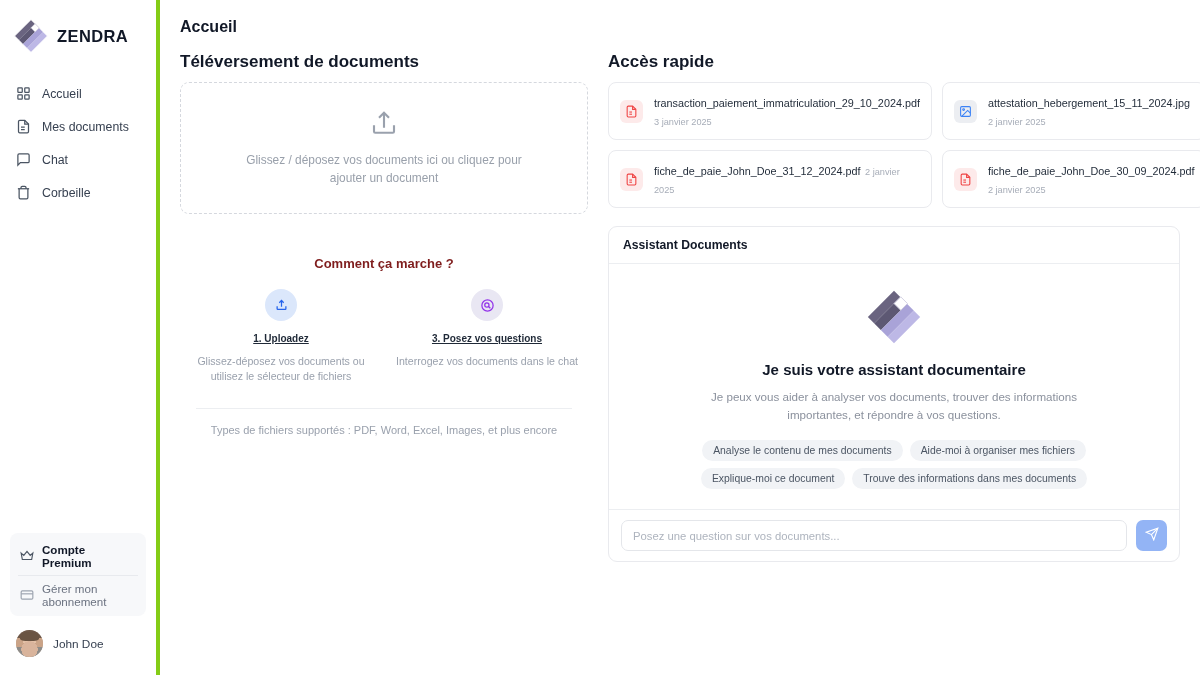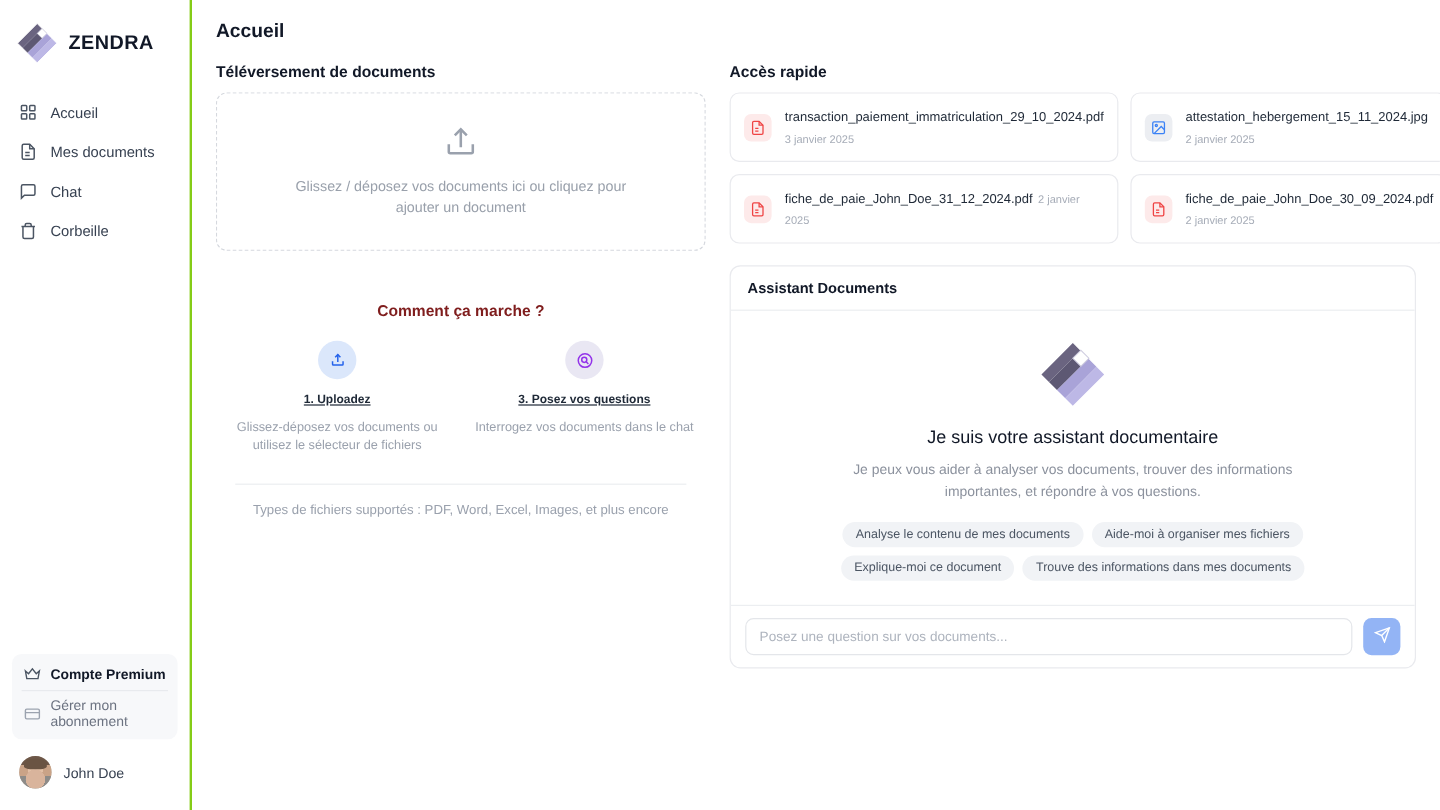--- a/index.html
+++ b/index.html
@@ -9,21 +9,21 @@
     background: #ffffff;
     color: #1f2937;
     overflow: hidden;
   }
   .app { display: flex; width: 1200px; height: 675px; }
 
   
   .sidebar {
     width: 160px; height: 675px;
     background: #ffffff;
-    border-right: 2px solid #84cc16;
+    border-right: 4px solid #84cc16;
     display: flex; flex-direction: column;
     flex: 0 0 160px;
     position: relative;
   }
   .brand {
     display: flex; align-items: center; gap: 9px;
     padding: 14px 0 0 14px; height: 58px;
   }
   .brand-mark { width: 34px; height: 34px; flex: 0 0 34px; }
   .brand-name {
@@ -82,21 +82,21 @@
   }
   .page-title {
     font-size: 16px; font-weight: 700; color: #111827;
     margin: 2px 0 16px 0;
   }
   .cols { display: flex; gap: 20px; align-items: flex-start; }
   .col-left { width: 408px; flex: 0 0 408px; }
   .col-right { flex: 1 1 auto; min-width: 0; }
 
   .section-label {
-    font-size: 13px; font-weight: 700; color: #111827;
+    font-size: 17px; font-weight: 700; color: #111827;
     margin-bottom: 10px;
   }
 
   
   .dropzone {
     height: 132px; border: 1px dashed #d5d8de; border-radius: 9px;
     display: flex; flex-direction: column; align-items: center; justify-content: center;
     gap: 13px; cursor: pointer; background: #fff;
   }
   .dz-icon { width: 30px; height: 30px; color: #9aa1ad; }
@@ -162,21 +162,21 @@
   .as-head {
     padding: 11px 14px; border-bottom: 1px solid #eceef1;
     font-size: 12.2px; font-weight: 700; color: #111827;
   }
   .as-body {
     flex: 1 1 auto; display: flex; flex-direction: column;
     align-items: center; justify-content: center; padding: 10px 20px 6px;
   }
   .as-logo { width: 56px; height: 56px; margin-bottom: 16px; }
   .as-h {
-    font-size: 15px; font-weight: 400; color: #111827;
+    font-size: 15px; font-weight: 700; color: #111827;
     margin-bottom: 10px; text-align: center;
   }
   .as-p {
     font-size: 11.6px; color: #8b919d; text-align: center;
     line-height: 1.55; max-width: 370px; margin-bottom: 16px;
   }
   .chips {
     display: flex; flex-wrap: wrap; justify-content: center;
     gap: 7px; max-width: 500px;
   }

